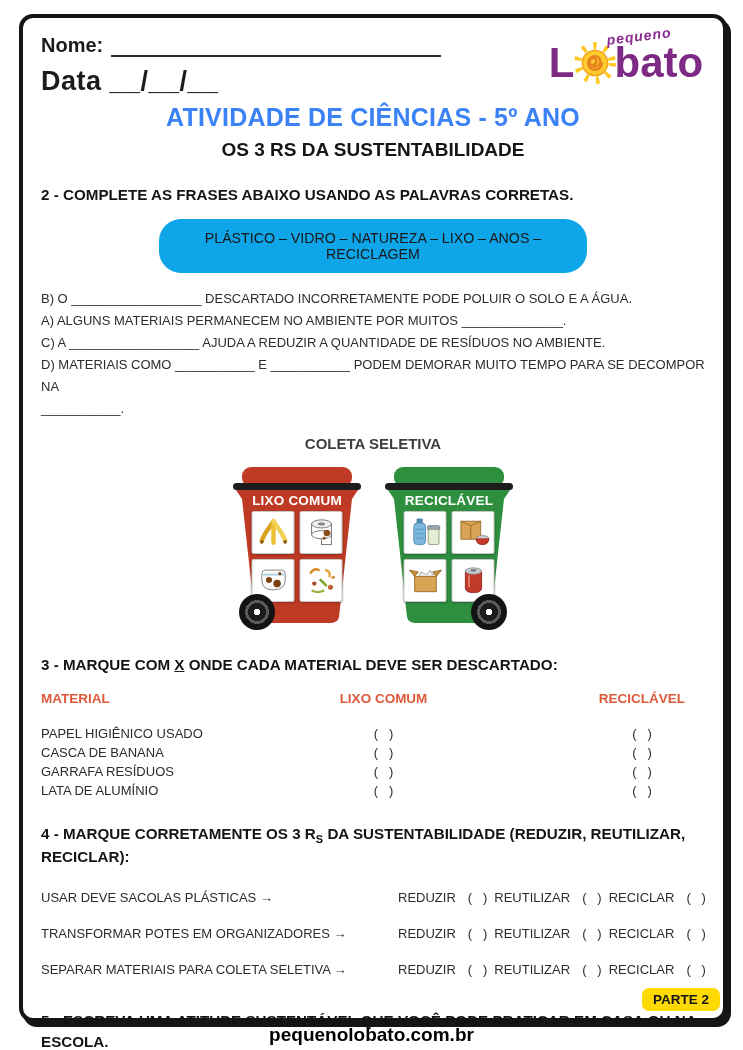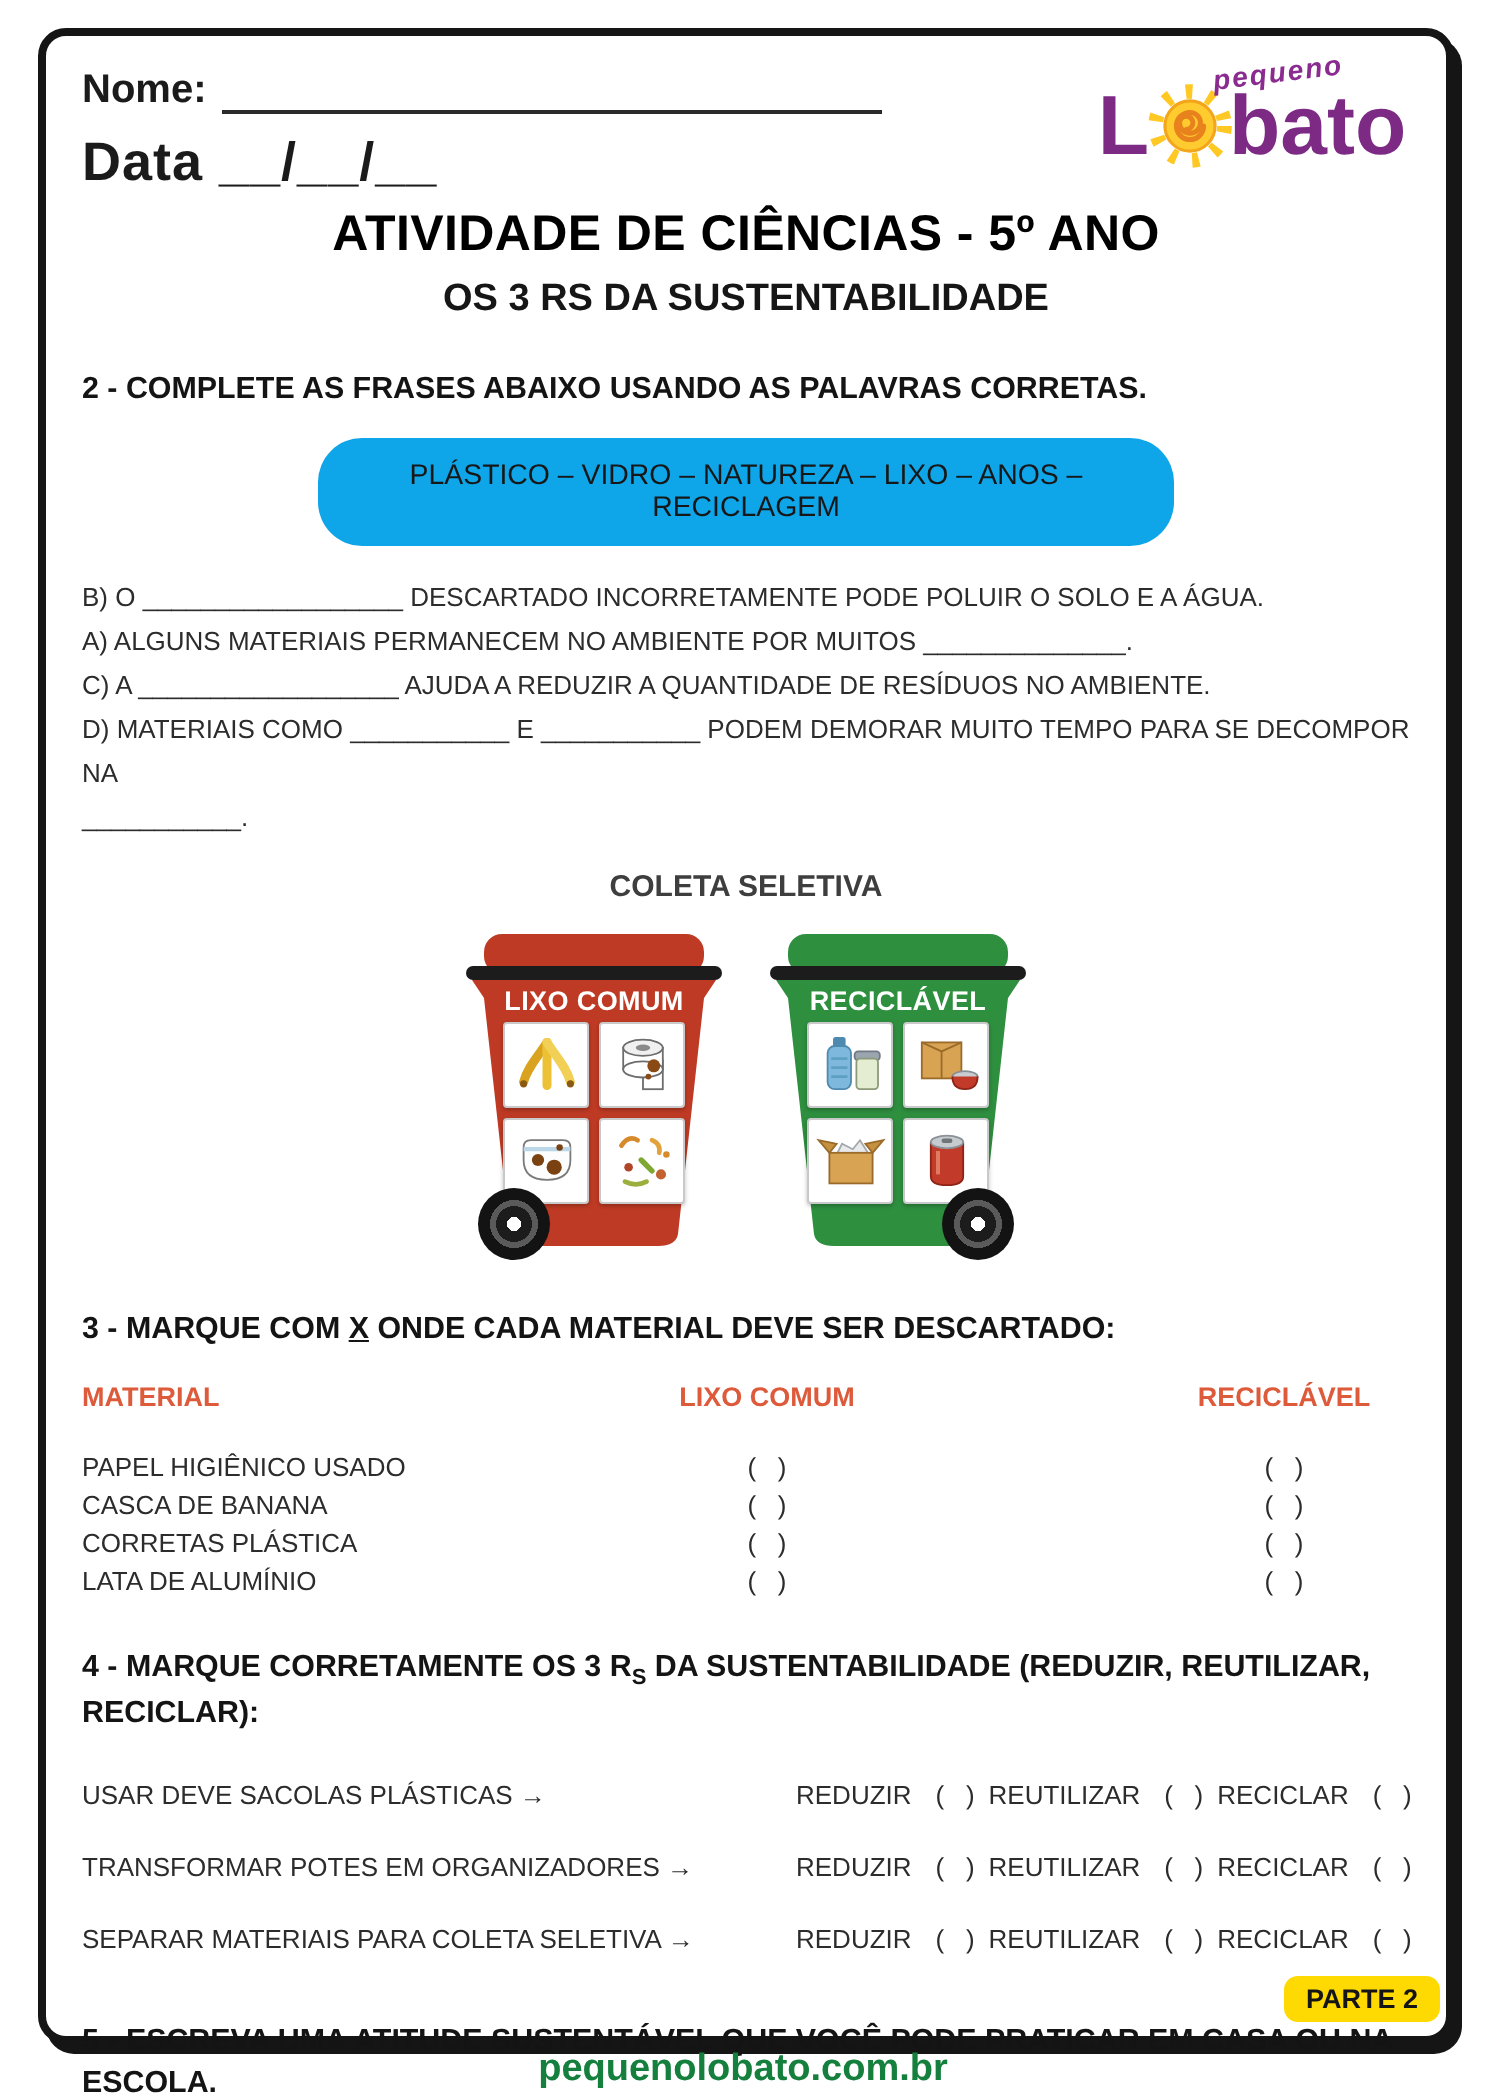--- a/index.html
+++ b/index.html
@@ -17,21 +17,21 @@
   .name-line { width:330px; height:20px; border-bottom:2.5px solid #2a2a2a; }
   .date-row { margin-top:9px; font-weight:bold; font-size:27px; color:#1b1b1b; letter-spacing:0.5px; }
 
   .logo { width:158px; text-align:center; margin-top:-2px; }
   .logo-script { color:#8a2b8f; font-weight:bold; font-style:italic; font-size:14px;
                  transform:rotate(-7deg); letter-spacing:1px; margin-left:26px; }
   .logo-main { display:flex; align-items:center; justify-content:center; font-size:42px;
                font-weight:800; color:#7d2a85; line-height:1; margin-top:-4px; }
   .logo-main .sun { margin:0 -3px; display:inline-flex; }
 
-  .title { text-align:center; font-size:25px; font-weight:800; color:#000000; margin-top:6px; letter-spacing:0.2px; }
+  .title { text-align:center; font-size:25px; font-weight:800; color:#3b82f6; margin-top:6px; letter-spacing:0.2px; }
   .subtitle { text-align:center; font-size:19px; font-weight:800; color:#161616; margin-top:7px; }
 
   .q-heading { font-size:15.2px; font-weight:800; color:#141414; margin-top:24px; line-height:1.35; }
   .q-heading .underline { text-decoration:underline; }
   .q-heading sub { font-size:11px; font-weight:800; }
 
   .word-bank { width:428px; margin:13px auto 0; background:#0ea5e9; border-radius:22px;
                padding:11px 10px; text-align:center; font-weight:400; font-size:14.2px; color:#171717; }
 
   .q2-items { margin-top:15px; font-size:13px; color:#2c2c2c; line-height:22px; }
@@ -61,21 +61,21 @@
   .q4-row { display:grid; grid-template-columns:357px 1fr; align-items:center; height:36px;
             font-size:13px; color:#2c2c2c; }
   .q4-opts { display:flex; align-items:flex-end; }
   .q4-opts .opt-word { margin-right:12px; }
   .q4-opts .opt-box { margin-right:7px; white-space:pre; }
 
   .badge { position:absolute; right:3px; bottom:7px; background:#ffd902; color:#151515;
            font-weight:800; font-size:13.5px; padding:4px 11px; border-radius:7px; }
 
   .site-footer { position:absolute; left:0; bottom:4px; width:100%; text-align:center;
-                 font-weight:800; font-size:19px; color:#15803d; }
+                 font-weight:800; font-size:19px; color:#000000; }
 </style>
 </head>
 <body>
 
 <div class="page">
   <div class="frame">
 
     <div class="top-row">
       <div class="id-block">
         <div class="name-row">
@@ -230,21 +230,21 @@
       <div class="q3-col c3">RECICLÁVEL</div>
 
       <div class="q3-cell c1">PAPEL HIGIÊNICO USADO</div>
       <div class="q3-cell c2">(   )</div>
       <div class="q3-cell c3">(   )</div>
 
       <div class="q3-cell c1">CASCA DE BANANA</div>
       <div class="q3-cell c2">(   )</div>
       <div class="q3-cell c3">(   )</div>
 
-      <div class="q3-cell c1">CORRETAS PLÁSTICA</div>
+      <div class="q3-cell c1">GARRAFA RESÍDUOS</div>
       <div class="q3-cell c2">(   )</div>
       <div class="q3-cell c3">(   )</div>
 
       <div class="q3-cell c1">LATA DE ALUMÍNIO</div>
       <div class="q3-cell c2">(   )</div>
       <div class="q3-cell c3">(   )</div>
     </div>
 
     <div class="q-heading"><span>4 - MARQUE CORRETAMENTE OS 3 R</span><sub>S</sub><span> DA SUSTENTABILIDADE (REDUZIR, REUTILIZAR, RECICLAR):</span></div>
 

